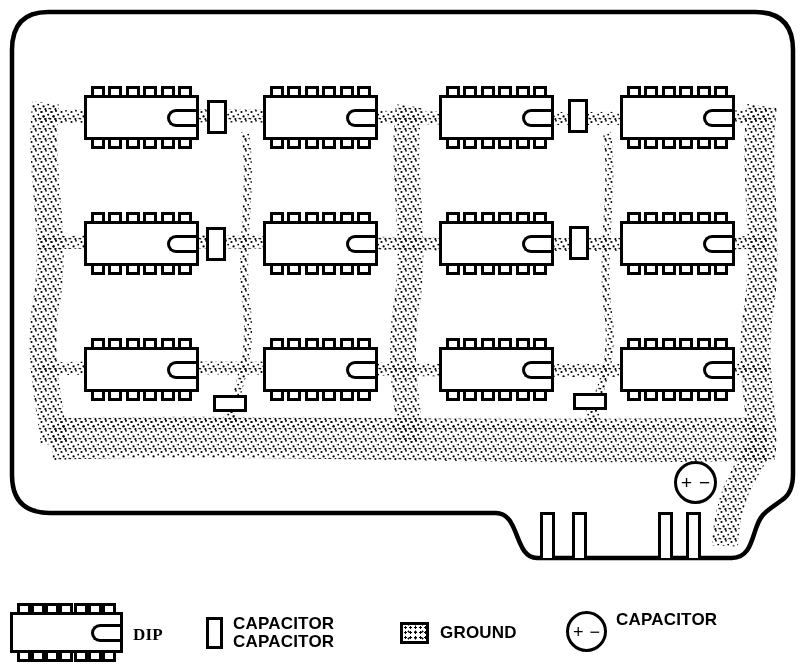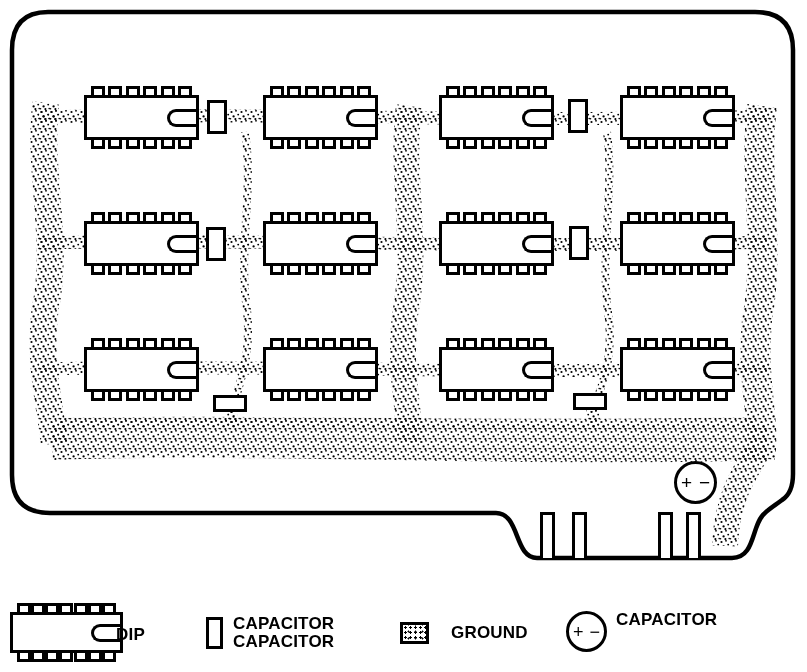--- a/index.html
+++ b/index.html
@@ -340,32 +340,32 @@
         <div class="notch"></div>
       </div>
     </div>
 
   <div class="bulk" style="left:674px;top:461px;">
     <span>+</span>
     <span>−</span>
   </div>
 
   <div>
-    <div class="lbl" style="left:116px;top:626px;">
+    <div class="lbl" style="left:133px;top:626px;font-family:Liberation Serif, serif;">
       <div>DIP</div>
     </div>
 
     <div class="cap legend-cap"></div>
     <div class="lbl" style="left:233px;top:615px;">
       <div>CAPACITOR</div>
       <div>CAPACITOR</div>
     </div>
 
     <div class="ground-swatch"></div>
-    <div class="lbl" style="left:451px;top:624px;">
+    <div class="lbl" style="left:440px;top:624px;">
       <div>GROUND</div>
     </div>
 
     <div class="bulk legend-bulk" style="width:41px;height:41px;font-size:18px;gap:6px;">
       <span>+</span>
       <span>−</span>
     </div>
     <div class="lbl" style="left:616px;top:611px;">
       <div>CAPACITOR</div>
     </div>

